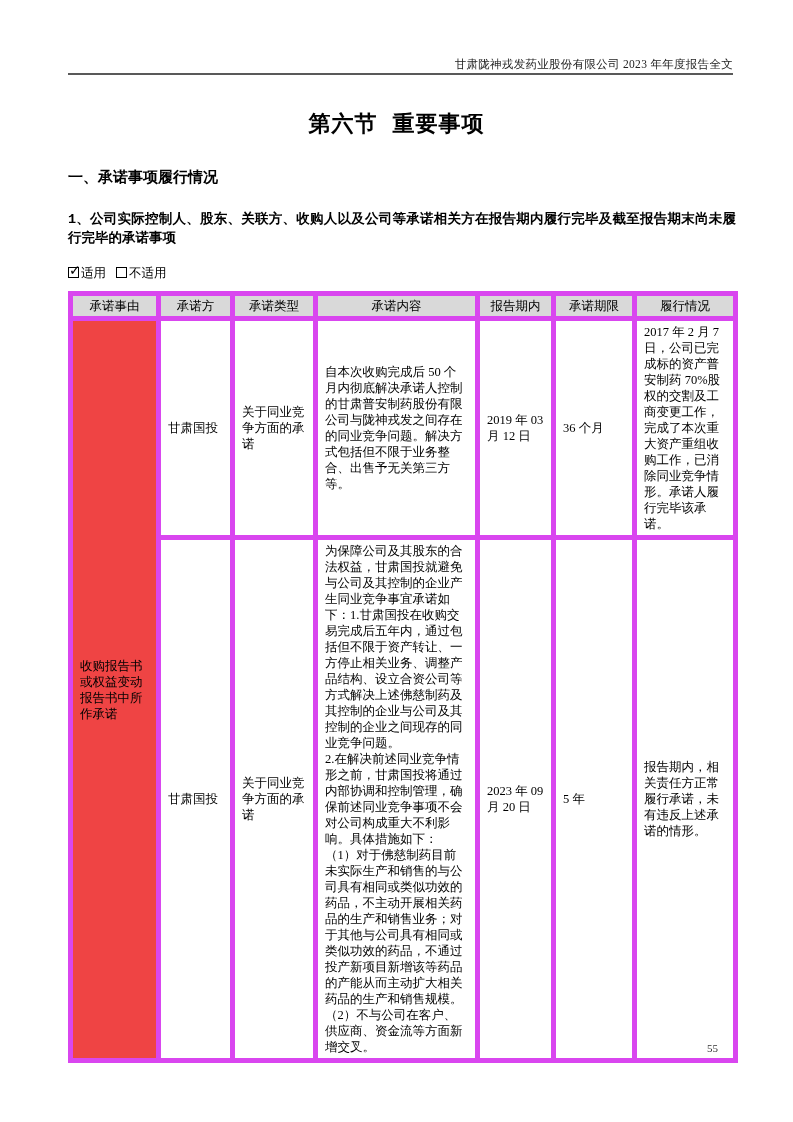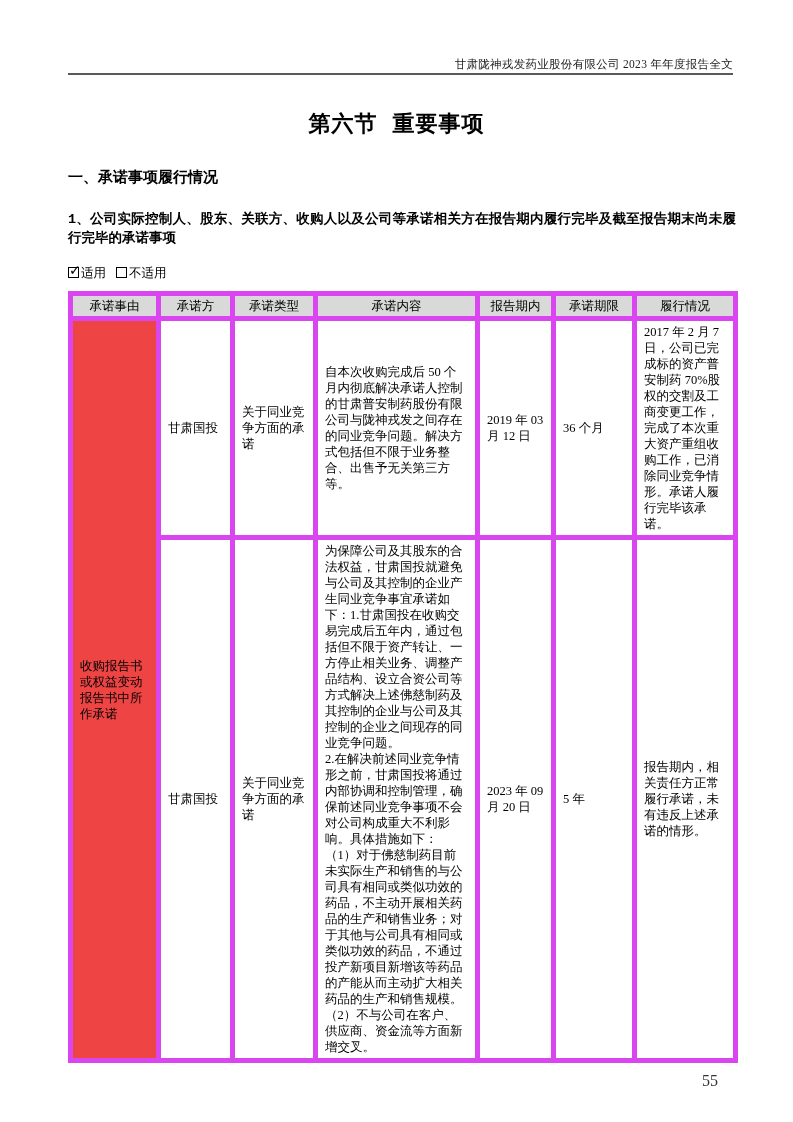--- a/index.html
+++ b/index.html
@@ -106,22 +106,22 @@
   td.cell-cause {
     background: #ef4444;
     padding: 3px 6px;
   }
   tr.body-row-1 { height: 215px; }
   tr.body-row-2 { height: 492px; }
   td.cell-content { padding: 3px 8px; white-space: pre-line; text-align: left; }
   td.cell-time { padding: 3px 5px; }
   .page-number {
     position: absolute;
-    top: 1072px; right: 75px;
-    font-size: 16px;
+    top: 1042px; right: 75px;
+    font-size: 11px;
     color: #333;
     text-align: center;
   }
 </style>
 </head>
 <body>
 
 <div class="page">
 
   <div class="doc-header">甘肃陇神戎发药业股份有限公司 2023 年年度报告全文</div>

